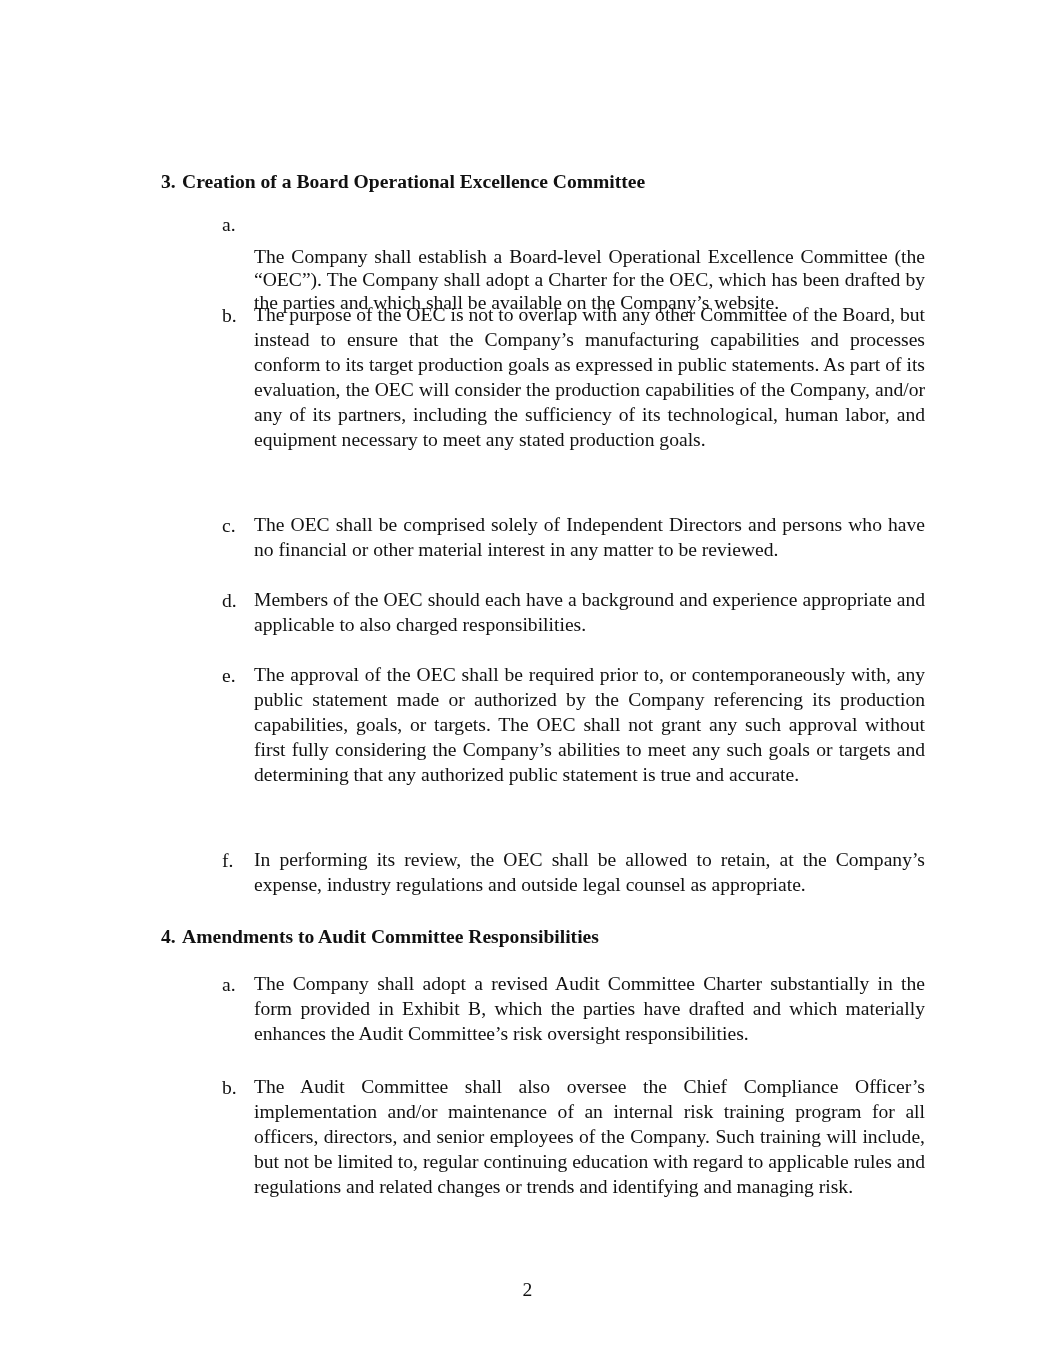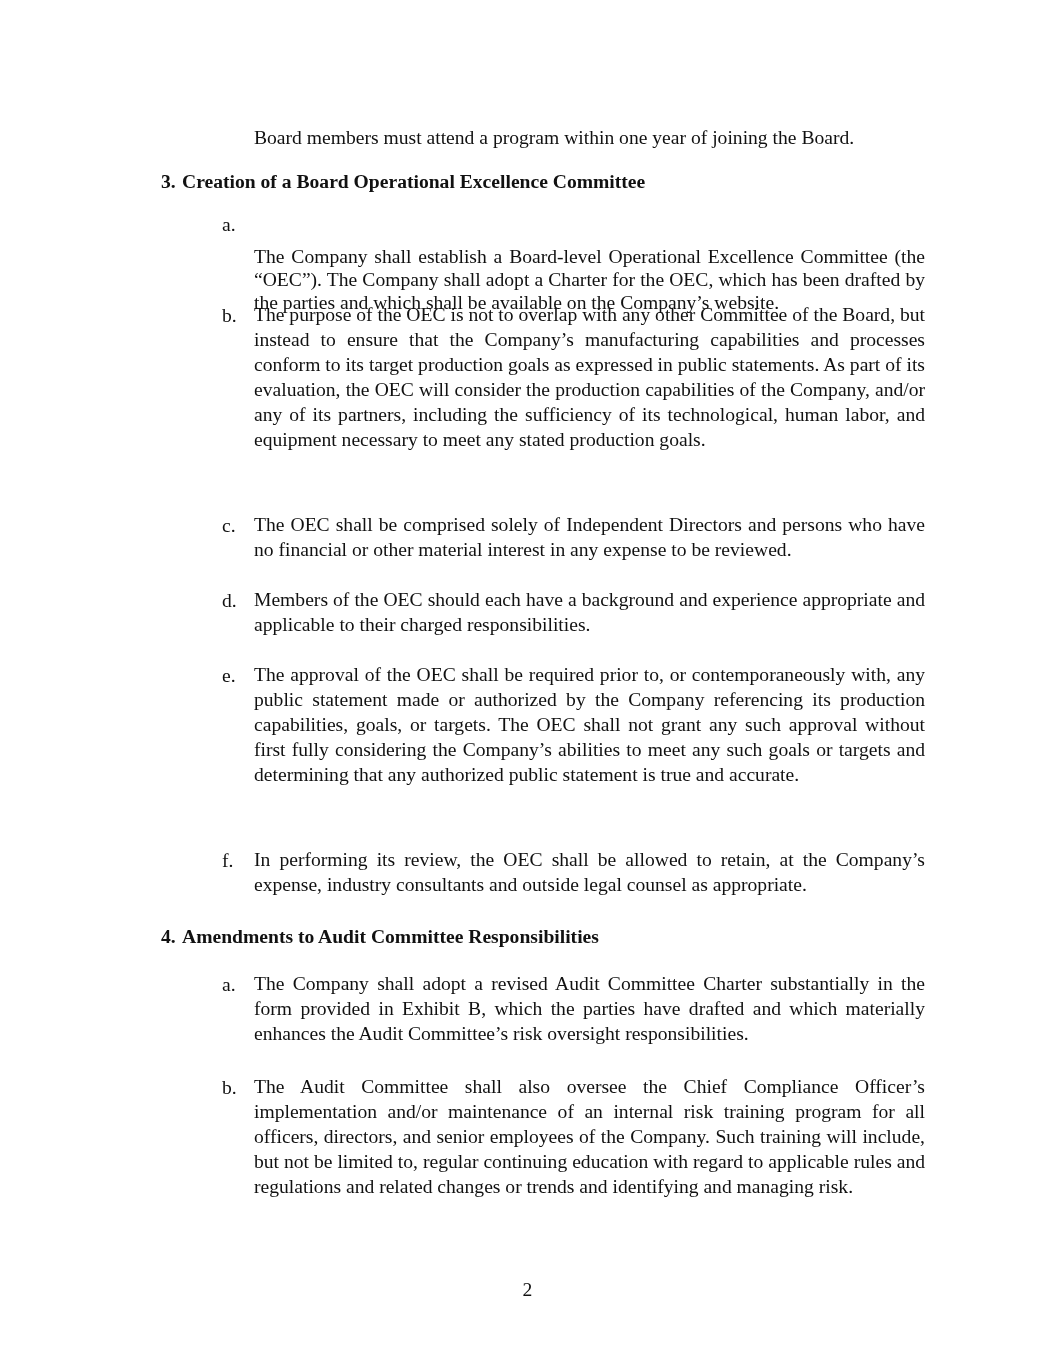--- a/index.html
+++ b/index.html
@@ -31,55 +31,54 @@
   .page-num {
     position: absolute; top: 1276px; left: 0; width: 1055px; text-align: center;
     line-height: 27px;
   }
 </style>
 </head>
 <body>
 
 <div class="page">
 
-  <div class="cont">Board members must attend a program within one year of joining the Board.</div>
 
   <div class="heading" style="top:168px;">
     <span class="num">3.</span>
     <span class="txt">Creation of a Board Operational Excellence Committee</span>
   </div>
 
   <div class="item tight" style="top:213px; line-height:23px;">
     <span class="letter">a.</span>
     <div class="body">The Company shall establish a Board-level Operational Excellence Committee (the “OEC”).  The Company shall adopt a Charter for the OEC, which has been drafted by the parties and which shall be available on the Company’s website.</div>
   </div>
 
   <div class="item loose" style="top:302px; line-height:27.3px;">
     <span class="letter">b.</span>
     <div class="body">The purpose of the OEC is not to overlap with any other Committee of the Board, but instead to ensure that the Company’s manufacturing capabilities and processes conform to its target production goals as expressed in public statements.  As part of its evaluation, the OEC will consider the production capabilities of the Company, and/or any of its partners,  including the sufficiency of its technological, human labor, and equipment necessary to meet any stated production goals.</div>
   </div>
 
   <div class="item loose" style="top:512px; line-height:27.3px;">
     <span class="letter">c.</span>
-    <div class="body">The OEC shall be comprised solely of Independent Directors and persons who have no financial or other material interest in any expense to be reviewed.</div>
+    <div class="body">The OEC shall be comprised solely of Independent Directors and persons who have no financial or other material interest in any matter to be reviewed.</div>
   </div>
 
   <div class="item loose" style="top:587px; line-height:27.3px;">
     <span class="letter">d.</span>
-    <div class="body">Members of the OEC should each have a background and experience appropriate and applicable to their charged responsibilities.</div>
+    <div class="body">Members of the OEC should each have a background and experience appropriate and applicable to also charged responsibilities.</div>
   </div>
 
   <div class="item loose" style="top:662px; line-height:27.3px;">
     <span class="letter">e.</span>
     <div class="body">The approval of the OEC shall be required prior to, or contemporaneously with, any public statement made or authorized by the Company referencing its production capabilities, goals, or targets.  The OEC shall not grant any such approval without first fully considering the Company’s abilities to meet any such goals or targets and determining that any authorized public statement is true and accurate.</div>
   </div>
 
   <div class="item loose" style="top:847px; line-height:27.3px;">
     <span class="letter">f.</span>
-    <div class="body">In performing its review, the OEC shall be allowed to retain, at the Company’s expense, industry consultants and outside legal counsel as appropriate.</div>
+    <div class="body">In performing its review, the OEC shall be allowed to retain, at the Company’s expense, industry regulations and outside legal counsel as appropriate.</div>
   </div>
 
   <div class="heading" style="top:923px;">
     <span class="num">4.</span>
     <span class="txt">Amendments to Audit Committee Responsibilities</span>
   </div>
 
   <div class="item loose" style="top:971px; line-height:27.3px;">
     <span class="letter">a.</span>
     <div class="body">The Company shall adopt a revised Audit Committee Charter substantially in the form provided in Exhibit B, which the parties have drafted and which materially enhances the Audit Committee’s risk oversight responsibilities.</div>

